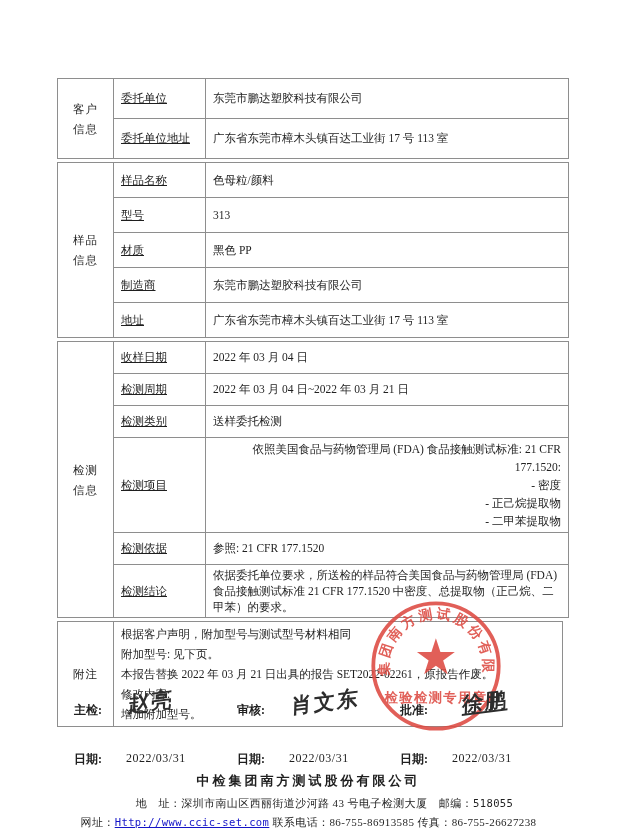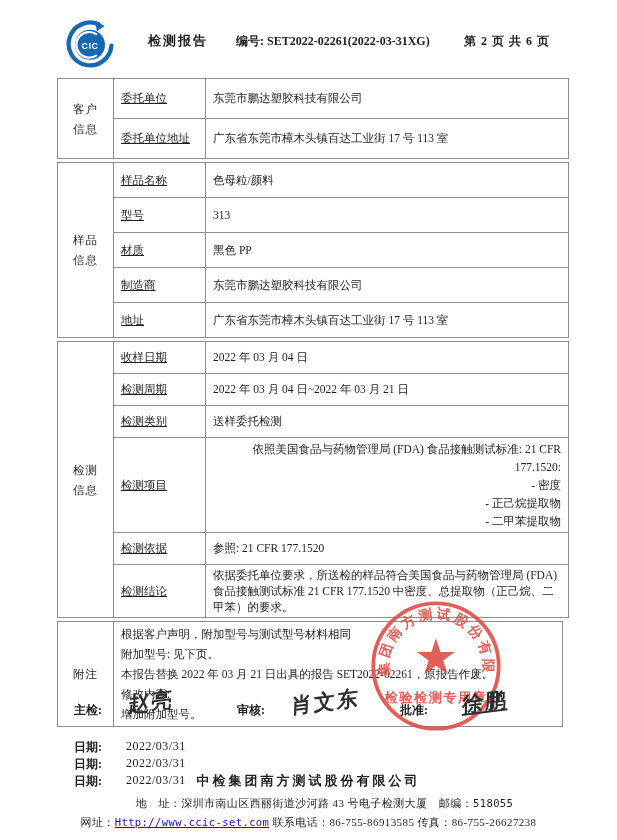--- a/index.html
+++ b/index.html
@@ -34,21 +34,21 @@
   td.notecell div{line-height:20px;}
 
   
   .signs{position:absolute;left:74px;top:688px;width:490px;}
   .sig-row{display:flex;}
   .sig-col{width:163px;display:flex;align-items:flex-start;}
   .role{font-size:12px;font-weight:bold;padding-top:14px;white-space:nowrap;}
   .signame{font-size:21px;font-weight:600;color:#2d2d2d;margin-left:26px;
            transform:rotate(-7deg) skewX(-9deg);letter-spacing:2px;white-space:nowrap;}
   .signame.approve{text-decoration:underline;margin-left:34px;}
-  .date-row{display:flex;margin-top:20px;flex-direction:column;}
+  .date-row{display:flex;margin-top:32px;}
   .date-col{width:163px;display:flex;}
   .date-lbl{font-size:12px;font-weight:bold;white-space:nowrap;}
   .date-val{font-size:12px;margin-left:24px;letter-spacing:0.5px;}
 
   
   .stamp{position:absolute;left:360px;top:590px;width:152px;height:152px;opacity:0.88;pointer-events:none;}
 
   
   .ftr{position:absolute;left:0;top:772px;width:617px;text-align:center;}
   .ftr-company{font-size:13px;font-weight:bold;letter-spacing:3px;}
@@ -56,35 +56,20 @@
   .ftr-line2{font-size:11px;margin-top:4px;letter-spacing:0.4px;}
   .url{font-family:"DejaVu Sans Mono","Liberation Mono",monospace;
        color:#1414c8;text-decoration:underline;font-size:10.5px;}
   .mono{font-family:"DejaVu Sans Mono","Liberation Mono",monospace;font-size:10.5px;}
 </style>
 </head>
 <body>
 
 <div class="page">
 
-  <div class="hdr">
-    <svg class="logo" viewBox="0 0 60 56">
-      <path d="M 40 5 A 25 25 0 1 0 55 30" fill="none" stroke="#1668b3" stroke-width="5" stroke-linecap="round"></path>
-      <path d="M 36 1 L 47 7 L 38 13 Z" fill="#1668b3"></path>
-      <circle cx="30" cy="29" r="17.5" fill="#1668b3"></circle>
-      <path d="M 38 17 A 15 15 0 1 0 38 41" fill="none" stroke="#ffffff" stroke-width="2.6"></path>
-      <text x="30" y="33.5" text-anchor="middle" fill="#ffffff" font-size="10.5" font-weight="bold" font-family="Liberation Sans, sans-serif" letter-spacing="0.5">CIC</text>
-    </svg>
-    <div class="hdr-title">检测报告</div>
-    <div class="hdr-no">
-      <span>编号:</span>
-      <span>SET2022-02261(2022-03-31XG)</span>
-    </div>
-    <div class="hdr-page">第 2 页 共 6 页</div>
-  </div>
 
   <div class="tbl-wrap">
 
     <table class="sec">
       <tbody>
           <tr>
         <td class="seclabel" rowspan="2">
           <div>客户</div>
           <div>信息</div>
         </td>

